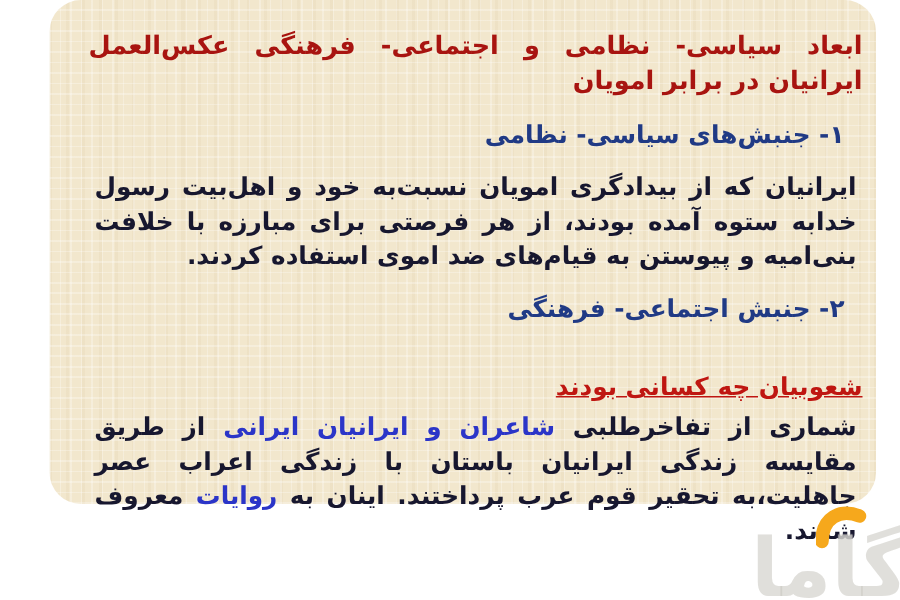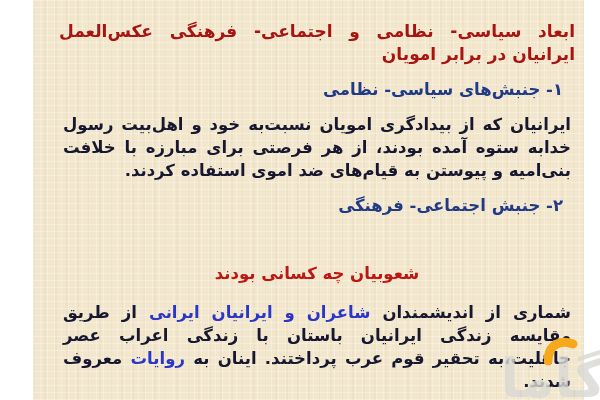--- a/index.html
+++ b/index.html
@@ -5,26 +5,27 @@
   html,body{margin:0;padding:0;}
   body{
     width:600px;height:400px;
     background:#ffffff;
     overflow:hidden;
     position:relative;
     font-family:"DejaVu Sans","Liberation Sans",sans-serif;
   }
   .slide-panel{
     position:absolute;
-    left:33px; top:0; width:551px; height:400px;
+    left:33px; top:0; width:551px; height:336px;
     background-color:#f2e7cd;
     background-image:
       repeating-linear-gradient(0deg,  rgba(255,255,255,.28) 0 1px, transparent 1px 7px),
       repeating-linear-gradient(90deg, rgba(255,255,255,.28) 0 1px, transparent 1px 7px),
       repeating-linear-gradient(90deg, rgba(221,203,166,.20) 0 2px, transparent 2px 11px);
+    border-radius: 21px;
   }
   .content{
     position:relative;
     direction:rtl;
     padding:20px 9px 0 26px;
     font-weight:bold;
     font-size:16.5px;
     line-height:23px;
     color:#17172f;
   }
@@ -34,22 +35,23 @@
     text-align:justify;
     margin:0;
   }
   .h-navy{
     color:#203a85;
     margin:12px;
     text-align:right;
   }
   .h-red{
     color:#bf1611;
-    margin:16px;
-    text-align:center;
+    margin:0;
+    text-align:right;
+    text-decoration:underline;
   }
   .para{
     margin:4px;
     text-align:justify;
   }
   .para-navy{ color:#222c74; }
   .gap{ height:17px; }
   .watermark{
     position:absolute;
     right:-10px; bottom:-10px;
@@ -84,21 +86,21 @@
 
     <p class="para"><span>ایرانیان که از بیدادگری امویان نسبت‌به خود و اهل‌بیت رسول خدابه ستوه آمده بودند، از هر فرصتی برای مبارزه با خلافت بنی‌امیه و پیوستن به قیام‌های ضد اموی استفاده کردند.</span></p>
 
     <p class="h-navy">۲- جنبش اجتماعی- فرهنگی</p>
 
 
     <div class="gap"></div>
 
     <p class="h-red">شعوبیان چه کسانی بودند</p>
 
-    <p class="para"><span>شماری از اندیشمندان </span><span style="color: rgb(43, 53, 200);">شاعران و ایرانیان ایرانی</span><span> از طریق مقایسه زندگی ایرانیان باستان با زندگی اعراب عصر جاهلیت،به تحقیر قوم عرب پرداختند. اینان به </span><span style="color: rgb(43, 53, 200);">روایات</span><span> معروف شدند.</span></p>
+    <p class="para"><span>شماری از تفاخرطلبی </span><span style="color: rgb(43, 53, 200);">شاعران و ایرانیان ایرانی</span><span> از طریق مقایسه زندگی ایرانیان باستان با زندگی اعراب عصر جاهلیت،به تحقیر قوم عرب پرداختند. اینان به </span><span style="color: rgb(43, 53, 200);">روایات</span><span> معروف شدند.</span></p>
 
   </div>
 </div>
 
 <div class="watermark">
   <svg class="watermark-swoosh" width="34" height="32" viewBox="0 0 34 32">
     <path d="M4 26 C4 10, 16 4, 29 9" fill="none" stroke="#f6a81c" stroke-width="9" stroke-linecap="round"></path>
   </svg>
   <div class="watermark-text">گاما</div>
 </div>

